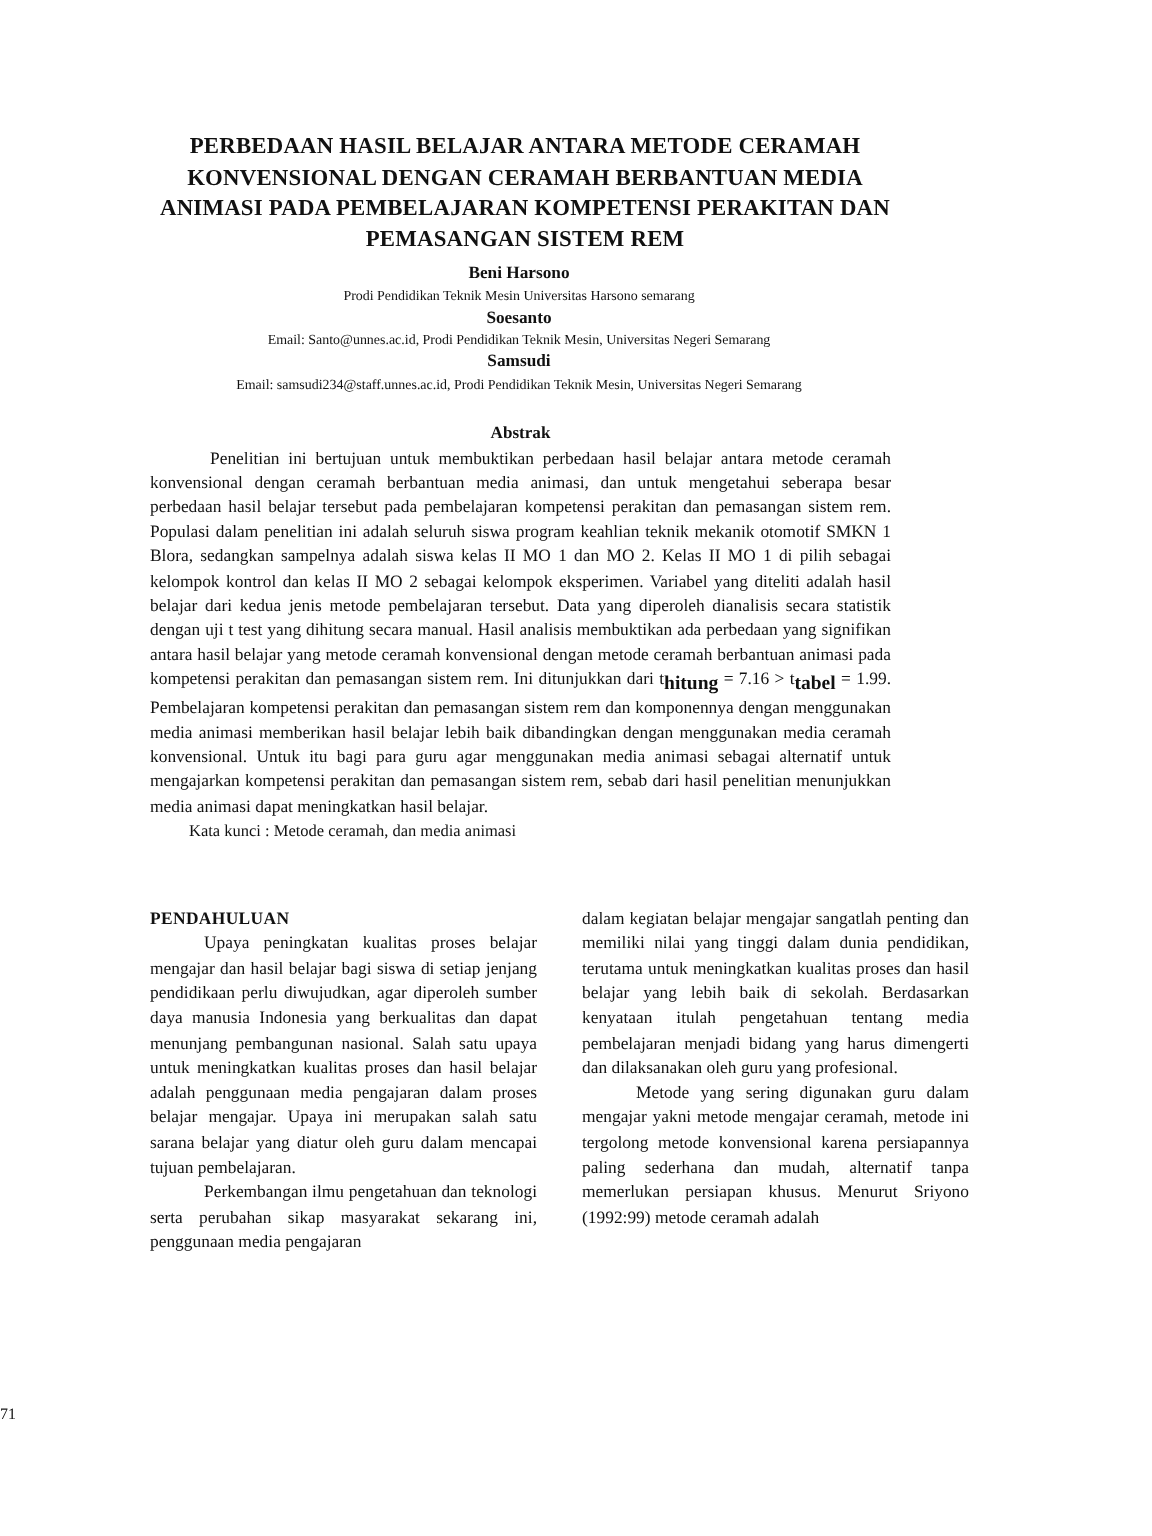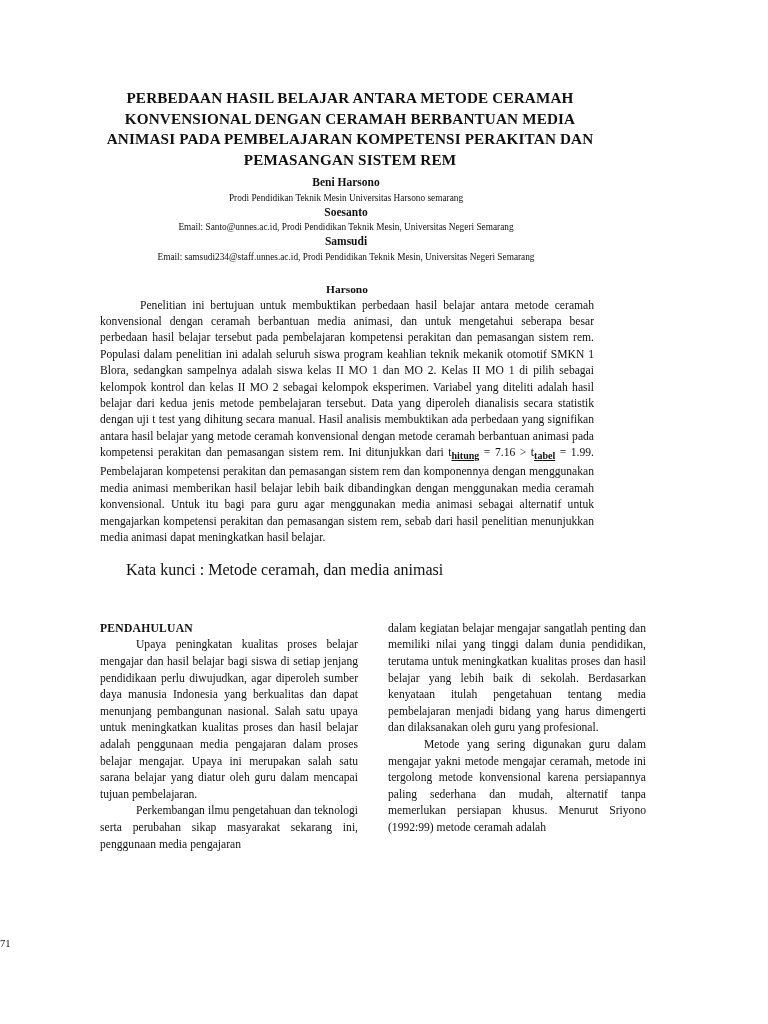--- a/index.html
+++ b/index.html
@@ -67,28 +67,26 @@
   }
   .abstract-body {
     text-align: justify;
     text-justify: inter-word;
     font-size: 11.6px;
     line-height: 16.4px;
     text-indent: 40px;
     hyphens: none;
   }
   .abstract-body sub {
-    font-size: 10px;
+    font-size: 13px;
     font-weight: bold;
     vertical-align: -0.28em;
-    text-decoration: underline;
   }
   .keywords {
-    margin-top: 16px;
-    font-size: 16px;
+    font-size: 11px;
     line-height: 16.4px;
     padding-left: 26px;
   }
 
   
   .columns {
     display: flex;
     gap: 30px;
     margin-top: 42px;
   }
@@ -138,21 +136,21 @@
   <div class="authors">
     <div class="author-name">Beni Harsono</div>
     <div class="author-affil">Prodi Pendidikan Teknik Mesin Universitas Harsono semarang</div>
     <div class="author-name">Soesanto</div>
     <div class="author-affil">Email: Santo@unnes.ac.id, Prodi Pendidikan Teknik Mesin, Universitas Negeri Semarang</div>
     <div class="author-name">Samsudi</div>
     <div class="author-affil">Email: samsudi234@staff.unnes.ac.id, Prodi Pendidikan Teknik Mesin, Universitas Negeri Semarang</div>
   </div>
 
   <div class="abstract-wrap">
-    <div class="abstract-heading">Harsono</div>
+    <div class="abstract-heading">Abstrak</div>
     <div class="abstract-body"><span>Penelitian ini bertujuan untuk membuktikan perbedaan hasil belajar antara metode ceramah konvensional dengan ceramah berbantuan media animasi, dan untuk mengetahui seberapa besar perbedaan hasil belajar tersebut pada pembelajaran kompetensi perakitan dan pemasangan sistem rem. Populasi dalam penelitian ini adalah seluruh siswa program keahlian teknik mekanik otomotif SMKN 1 Blora, sedangkan sampelnya adalah siswa kelas II MO 1 dan MO 2. Kelas II MO 1 di pilih sebagai kelompok kontrol dan kelas II MO 2 sebagai kelompok eksperimen. Variabel yang diteliti adalah hasil belajar dari kedua jenis metode pembelajaran tersebut. Data yang diperoleh dianalisis secara statistik dengan uji t test yang dihitung secara manual. Hasil analisis membuktikan ada perbedaan yang signifikan antara hasil belajar yang metode ceramah konvensional dengan metode ceramah berbantuan animasi pada kompetensi perakitan dan pemasangan sistem rem. Ini ditunjukkan dari t</span><sub>hitung</sub><span> = 7.16 &gt; t</span><sub>tabel</sub><span> = 1.99. Pembelajaran kompetensi perakitan dan pemasangan sistem rem dan komponennya dengan menggunakan media animasi memberikan hasil belajar lebih baik dibandingkan dengan menggunakan media ceramah konvensional. Untuk itu bagi para guru agar menggunakan media animasi sebagai alternatif untuk mengajarkan kompetensi perakitan dan pemasangan sistem rem, sebab dari hasil penelitian menunjukkan media animasi dapat meningkatkan hasil belajar.</span></div>
     <div class="keywords">Kata kunci : Metode ceramah, dan media animasi</div>
   </div>
 
   <div class="columns">
     <div class="col">
       <div class="section-heading">PENDAHULUAN</div>
       <p class="body-par">Upaya peningkatan kualitas proses belajar mengajar dan hasil belajar bagi siswa di setiap jenjang pendidikaan perlu diwujudkan, agar diperoleh sumber daya manusia Indonesia yang berkualitas dan dapat menunjang pembangunan nasional. Salah satu upaya untuk meningkatkan kualitas proses dan hasil belajar adalah penggunaan media pengajaran dalam proses belajar mengajar. Upaya ini merupakan salah satu sarana belajar yang diatur oleh guru dalam mencapai tujuan pembelajaran.</p>
       <p class="body-par">Perkembangan ilmu pengetahuan dan teknologi serta perubahan sikap masyarakat sekarang ini, penggunaan media pengajaran</p>
     </div>

